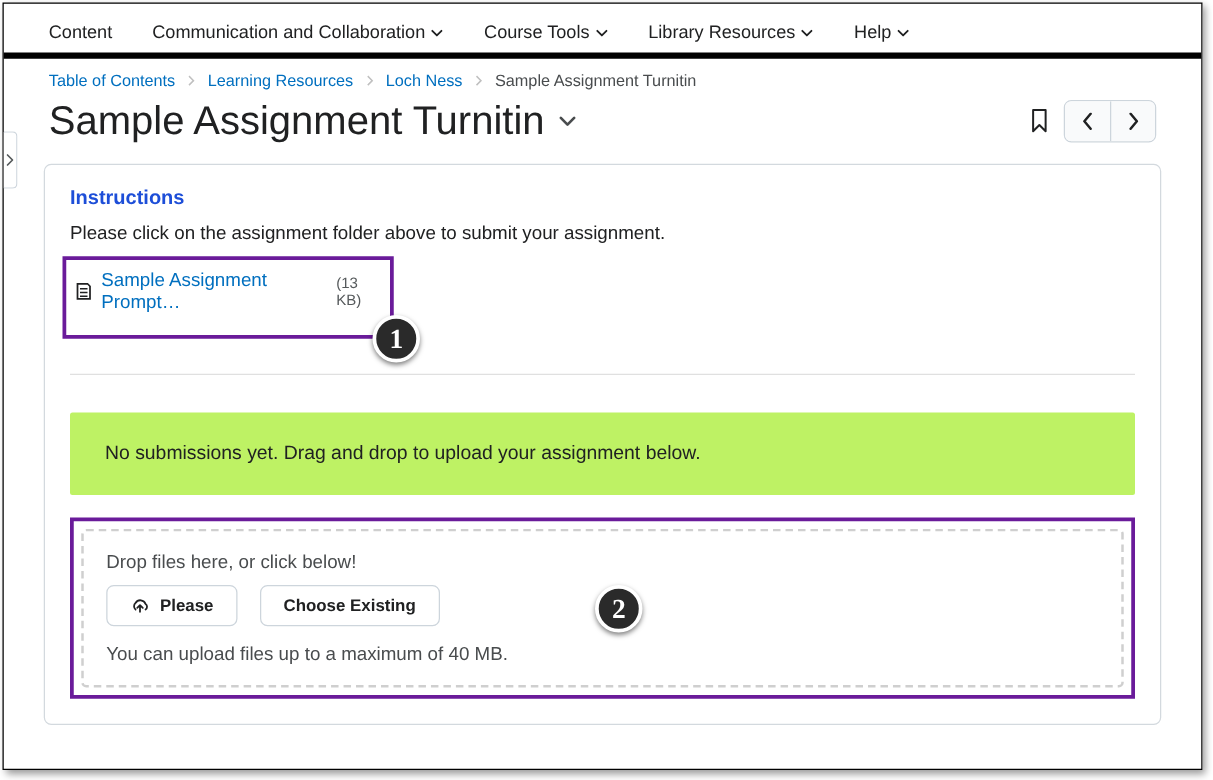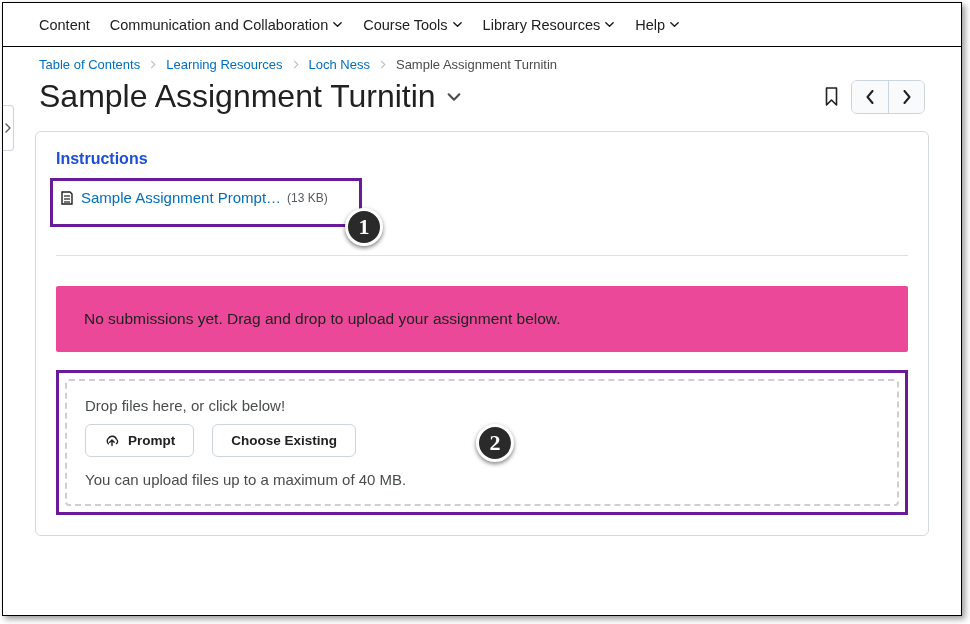--- a/index.html
+++ b/index.html
@@ -15,25 +15,25 @@
   .page-wrap {
     border: 1px solid #000;
     width: 960px;
     height: 614px;
     margin: 2px;
     position: relative;
     box-shadow: 3px 3px 6px rgba(0,0,0,0.4);
   }
   .topnav {
     display: flex;
-    gap: 20px;
+    gap: 32px;
     padding: 8px 36px 8px 36px;
-    border-bottom: 1px solid #000000;
+    border-bottom: 5px solid #000000;
     height: 44px;
-    align-items: center;
+    align-items: flex-end;
   }
   .topnav-item {
     font-size: 14.5px;
     color: #202122;
     cursor: pointer;
     display: flex;
     align-items: center;
     gap: 4px;
   }
   .caret-down {
@@ -118,21 +118,21 @@
   }
   .instructions-text {
     font-size: 15px;
     color: #202122;
     margin-bottom: 10px;
   }
   .attachment-highlight {
     border: 3px solid #6a1b9a;
     padding: 8px 6px 18px 6px;
     position: relative;
-    width: 312px;
+    width: 265px;
     margin-left: -6px;
   }
   .attachment-row {
     display: flex;
     align-items: center;
     gap: 6px;
     font-size: 15px;
   }
   .attachment-link { color: #006FBF; text-decoration: none; cursor: pointer; }
   .attachment-size { color: #565a5c; font-size: 12px; }
@@ -152,21 +152,21 @@
     font-weight: 700;
     font-family: Georgia, serif;
   }
   .badge-1 { right: -24px; bottom: -22px; }
   hr.div {
     border: none;
     border-top: 1px solid #e0e0e0;
     margin: 28px 0 30px 0;
   }
   .submissions-box {
-    background: #ec4899;
+    background: #bef264;
     padding: 24px 28px;
     font-size: 15.5px;
     color: #202122;
     margin-bottom: 18px;
     border-radius: 2px;
   }
   .upload-wrap {
     border: 3px solid #6a1b9a;
     padding: 6px;
     position: relative;
@@ -307,20 +307,21 @@
               <path d="M2 1 L7 7 L2 13" stroke="#202122" stroke-width="2" fill="none" stroke-linecap="round" stroke-linejoin="round"></path>
             </svg>
           </div>
       </div>
     </div>
   </div>
 
   <div class="content-card">
 
     <div class="section-head">Instructions</div>
+    <div class="instructions-text">Please click on the assignment folder above to submit your assignment.</div>
 
     <div class="attachment-highlight">
       <div class="attachment-row">
         <span>
           <svg width="16" height="16" viewBox="0 0 16 16">
               <path d="M3 2 H11 L13 4 V14 H3 Z" fill="none" stroke="#202122" stroke-width="1.4"></path>
               <line x1="5" y1="6" x2="11" y2="6" stroke="#202122" stroke-width="1.2"></line>
               <line x1="5" y1="9" x2="11" y2="9" stroke="#202122" stroke-width="1.2"></line>
               <line x1="5" y1="12" x2="11" y2="12" stroke="#202122" stroke-width="1.2"></line>
             </svg>
@@ -340,21 +341,21 @@
       <div class="dropzone">
         <div class="drop-text">Drop files here, or click below!</div>
         <div class="btn-row">
           <div class="btn">
             <span>
                 <svg width="16" height="14" viewBox="0 0 18 14">
                   <path d="M5 10 A4 4 0 0 1 5 4 A5 5 0 0 1 14 5 A3 3 0 0 1 14 10" fill="none" stroke="#202122" stroke-width="1.6" stroke-linecap="round"></path>
                   <path d="M9 12 V6 M6.5 8.5 L9 6 L11.5 8.5" fill="none" stroke="#202122" stroke-width="1.6" stroke-linecap="round" stroke-linejoin="round"></path>
                 </svg>
               </span>
-            <span>Prompt</span>
+            <span>Please</span>
           </div>
           <div class="btn">
             <span>Choose Existing</span>
           </div>
         </div>
         <div class="limit-text">You can upload files up to a maximum of 40 MB.</div>
       </div>
       <div class="number-badge badge-2">2</div>
     </div>
 

